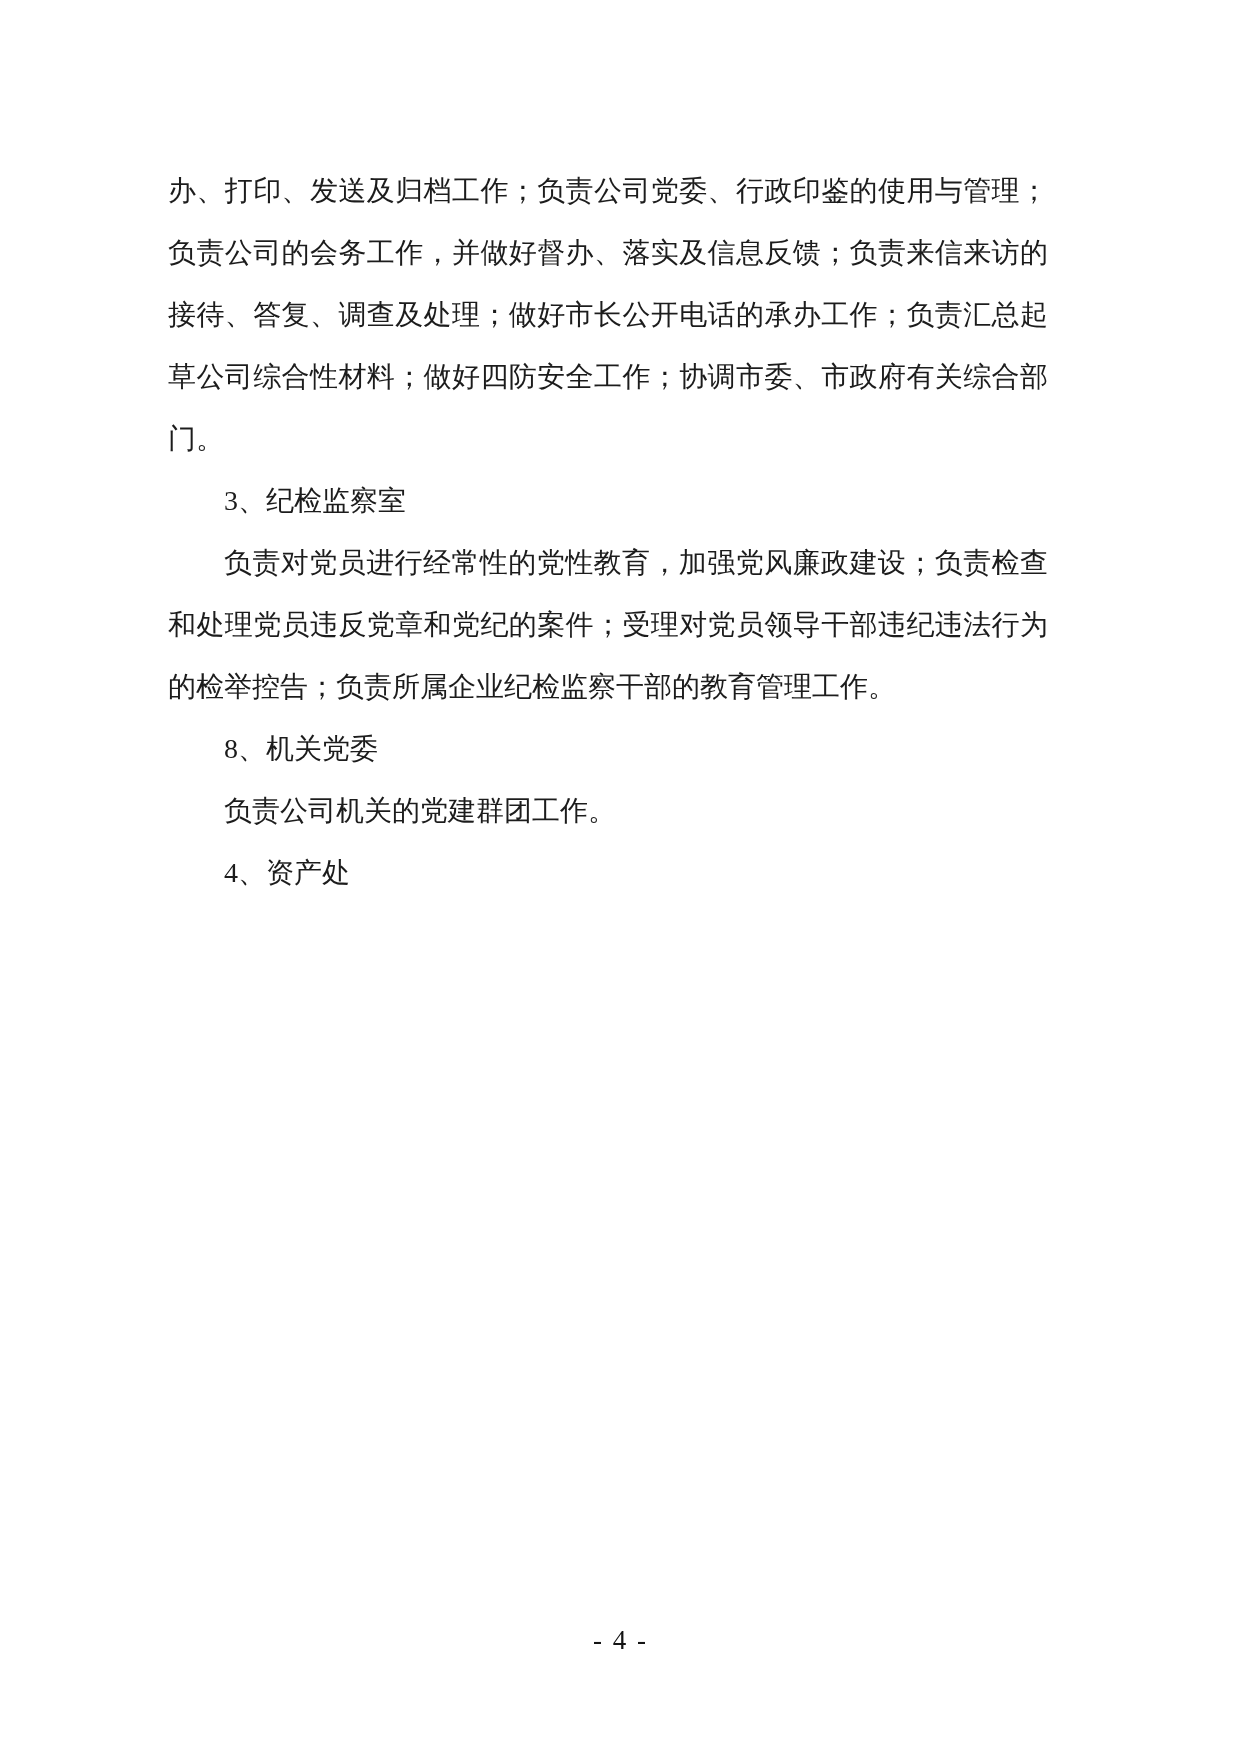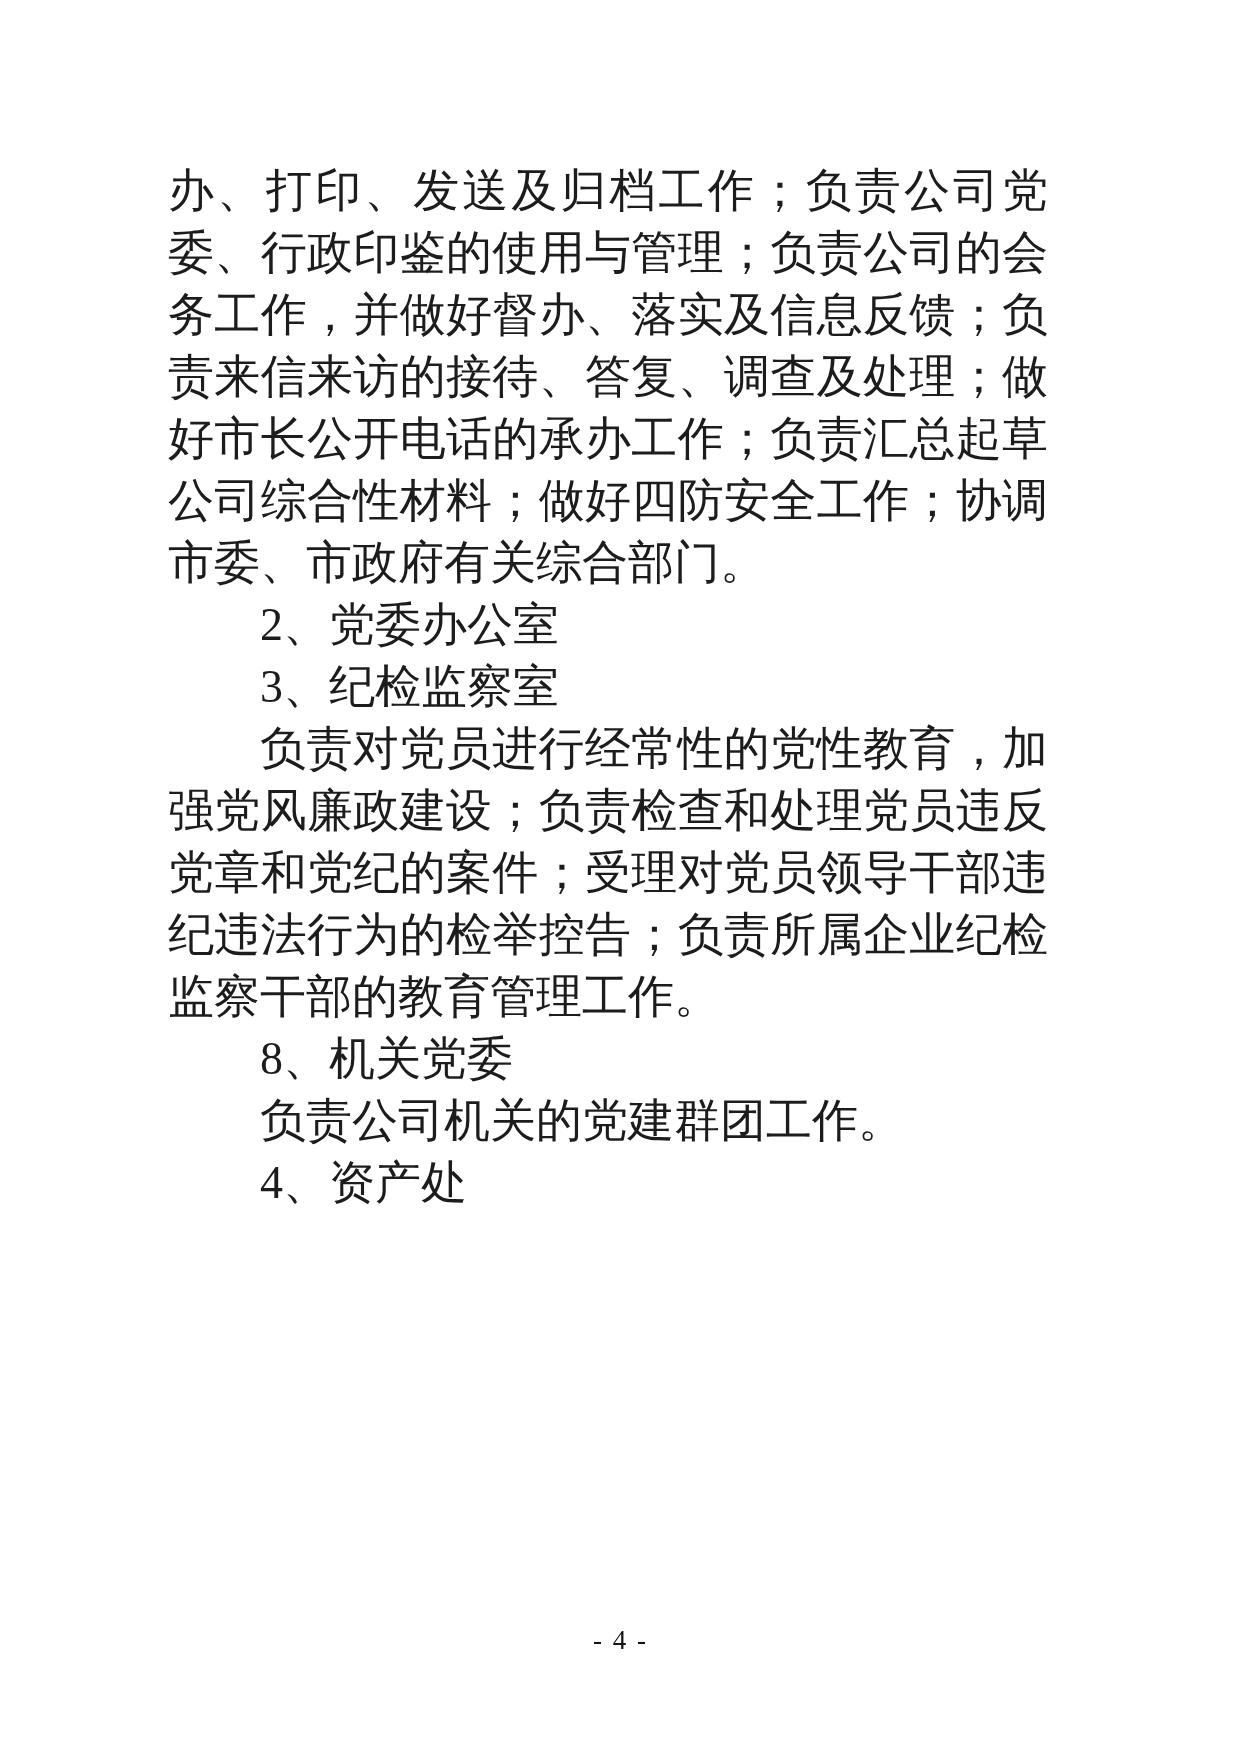--- a/index.html
+++ b/index.html
@@ -14,21 +14,21 @@
     background: #ffffff;
     overflow: hidden;
     font-family: "Liberation Serif", "DejaVu Serif", serif;
     color: #1c1c1c;
   }
   .content {
     position: absolute;
     left: 168px;
     top: 160px;
     width: 880px;
-    font-size: 46px;
+    font-size: 28px;
     line-height: 62px;
     text-align: justify;
     letter-spacing: 0px;
   }
   .content p {
     margin: 0;
     padding: 0;
     text-indent: 2em;
     font-weight: 400;
   }
@@ -46,21 +46,20 @@
     color: #141414;
     letter-spacing: 2px;
   }
 </style>
 </head>
 <body>
 
 <div class="page">
   <div class="content">
     <p class="no-indent">办、打印、发送及归档工作；负责公司党委、行政印鉴的使用与管理；负责公司的会务工作，并做好督办、落实及信息反馈；负责来信来访的接待、答复、调查及处理；做好市长公开电话的承办工作；负责汇总起草公司综合性材料；做好四防安全工作；协调市委、市政府有关综合部门。</p>
-    <p>2、党委办公室</p>
     <p>3、纪检监察室</p>
     <p>负责对党员进行经常性的党性教育，加强党风廉政建设；负责检查和处理党员违反党章和党纪的案件；受理对党员领导干部违纪违法行为的检举控告；负责所属企业纪检监察干部的教育管理工作。</p>
     <p>8、机关党委</p>
     <p>负责公司机关的党建群团工作。</p>
     <p>4、资产处</p>
   </div>
 
   <div class="footer">- 4 -</div>
 </div>
 

